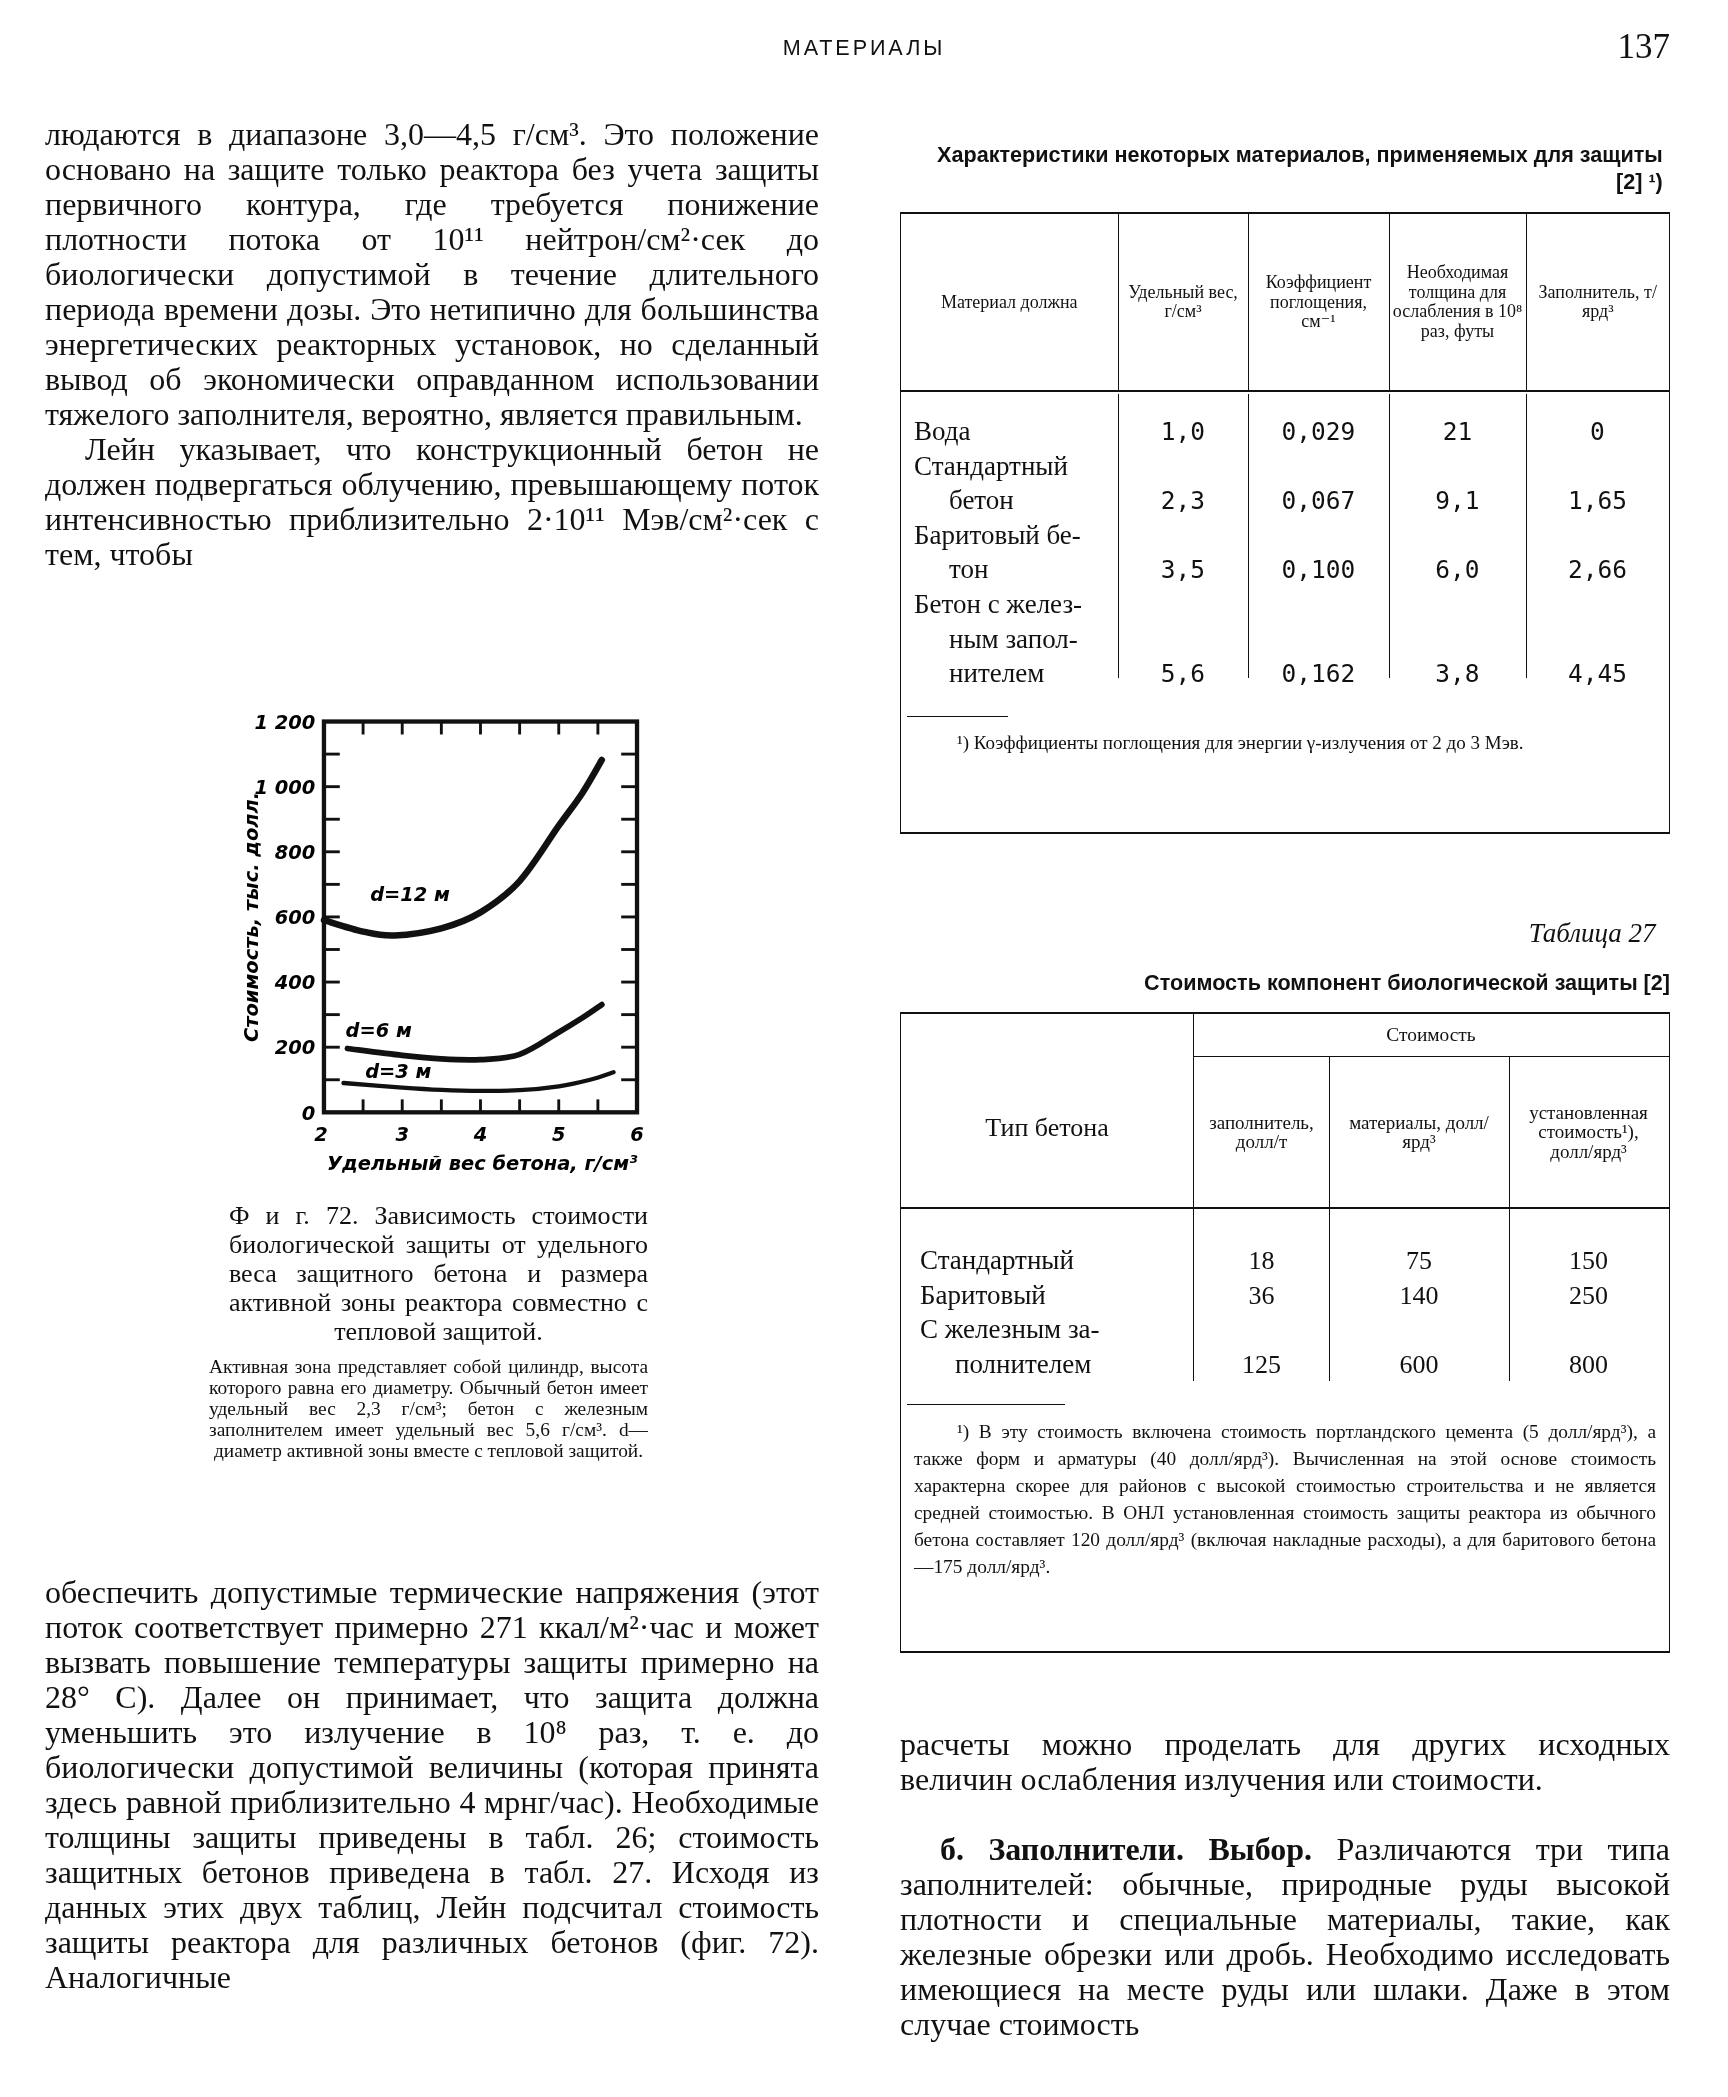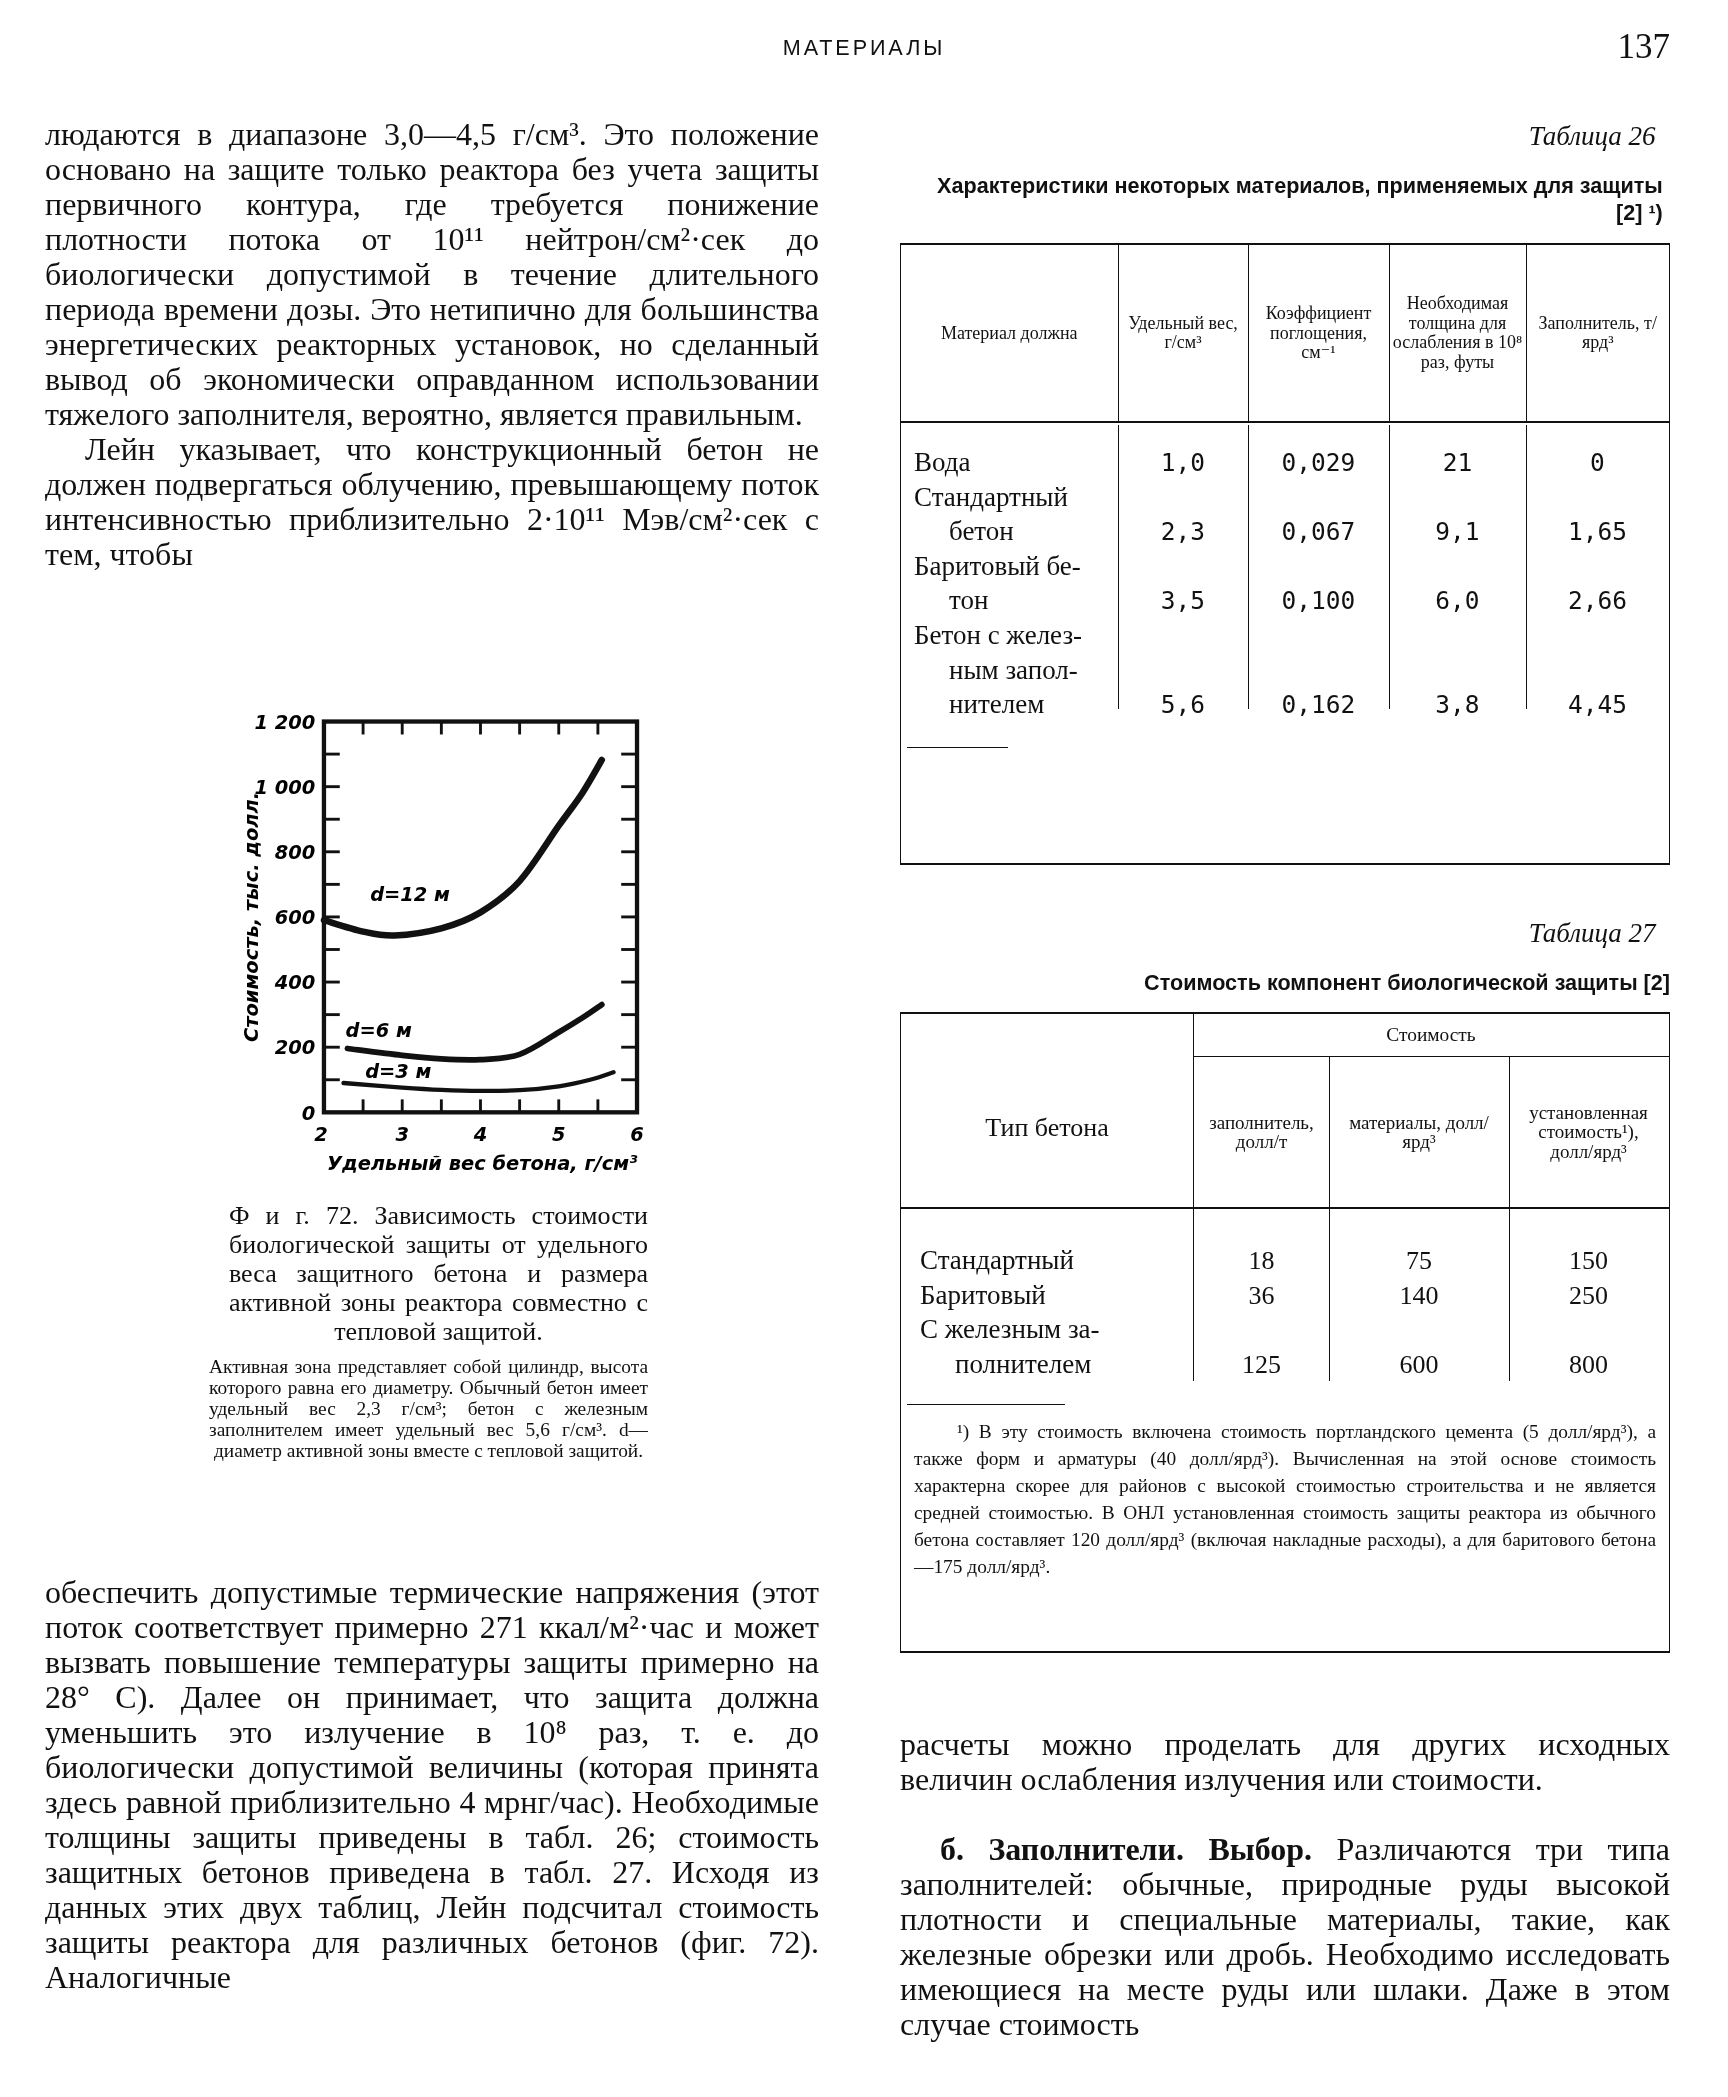--- a/index.html
+++ b/index.html
@@ -105,21 +105,20 @@
 <div class="abs" style="left:209px; top:1201px; width:439px;">
   <div class="caption-main">Ф и г. 72. Зависимость стоимости биологической защиты от удельного веса защитного бетона и размера активной зоны реактора совместно с тепловой защитой.</div>
   <div class="caption-small">Активная зона представляет собой цилиндр, высота которого равна его диаметру. Обычный бетон имеет удельный вес 2,3 г/см³; бетон с железным заполнителем имеет удельный вес 5,6 г/см³. d—диаметр активной зоны вместе с тепловой защитой.</div>
 </div>
 
 <div class="abs left-col col-text" style="top:1575px;">
   <p>обеспечить допустимые термические напряжения (этот поток соответствует примерно 271 ккал/м²·час и может вызвать повышение температуры защиты примерно на 28° С). Далее он принимает, что защита должна уменьшить это излучение в 10⁸ раз, т. е. до биологически допустимой величины (которая принята здесь равной приблизительно 4 мрнг/час). Необходимые толщины защиты приведены в табл. 26; стоимость защитных бетонов приведена в табл. 27. Исходя из данных этих двух таблиц, Лейн подсчитал стоимость защиты реактора для различных бетонов (фиг. 72). Аналогичные</p>
 </div>
 
 <div class="abs right-col" style="top:121px;">
-  <div class="tbl-label" style="text-align:right; padding-right:14.4px;">Таблица 26</div>
   <div class="tbl-title" style="margin-top:20px; padding:0 7.2px;">Характеристики некоторых материалов, применяемых для защиты [2] ¹)</div>
   <div class="tb-wrap" style="margin-top:17.3px; height:618px; position:relative;">
     <table class="tb" id="t26">
       <colgroup>
           <col style="width:217px">
           <col style="width:130px">
           <col style="width:141px">
           <col style="width:137px">
           <col>
         </colgroup>
@@ -158,20 +157,21 @@
         <div class="td" style="position:absolute; top:193px; left:13px; border:none; padding:0;  font-size:27px;">Бетон с желез-</div>
         <div class="td" style="position:absolute; top:228px; left:13px; border:none; padding:0; text-indent:35px; font-size:27px;">ным запол-</div>
         <div class="td" style="position:absolute; top:262px; left:13px; border:none; padding:0; text-indent:35px; font-size:27px;">нителем</div>
         <div class="num" style="position:absolute; top:262px; left:217px; width:130px; line-height:35px;">5,6</div>
         <div class="num" style="position:absolute; top:262px; left:347px; width:141px; line-height:35px;">0,162</div>
         <div class="num" style="position:absolute; top:262px; left:488px; width:137px; line-height:35px;">3,8</div>
         <div class="num" style="position:absolute; top:262px; left:625px; width:143px; line-height:35px;">4,45</div>
       </div>
     <div style="position:absolute; left:0; right:0; top:486px;">
       <div class="fn-rule"></div>
+      <div class="footnote" style="text-indent:43px;">¹) Коэффициенты поглощения для энергии γ-излучения от 2 до 3 Мэв.</div>
     </div>
   </div>
 </div>
 
 <div class="abs right-col" style="top:918px;">
   <div class="tbl-label" style="text-align:right; padding-right:14.4px;">Таблица 27</div>
   <div class="tbl-title" style="margin-top:20px;">Стоимость компонент биологической защиты [2]</div>
   <div class="tb-wrap" style="margin-top:16px; height:637px; position:relative;">
     <div id="t27" style="position:absolute; left:0; right:0; top:0; height:367px;">
         <div style="position:absolute; top:0; bottom:0; left:292px; border-left:1.4px solid #111;"></div>

